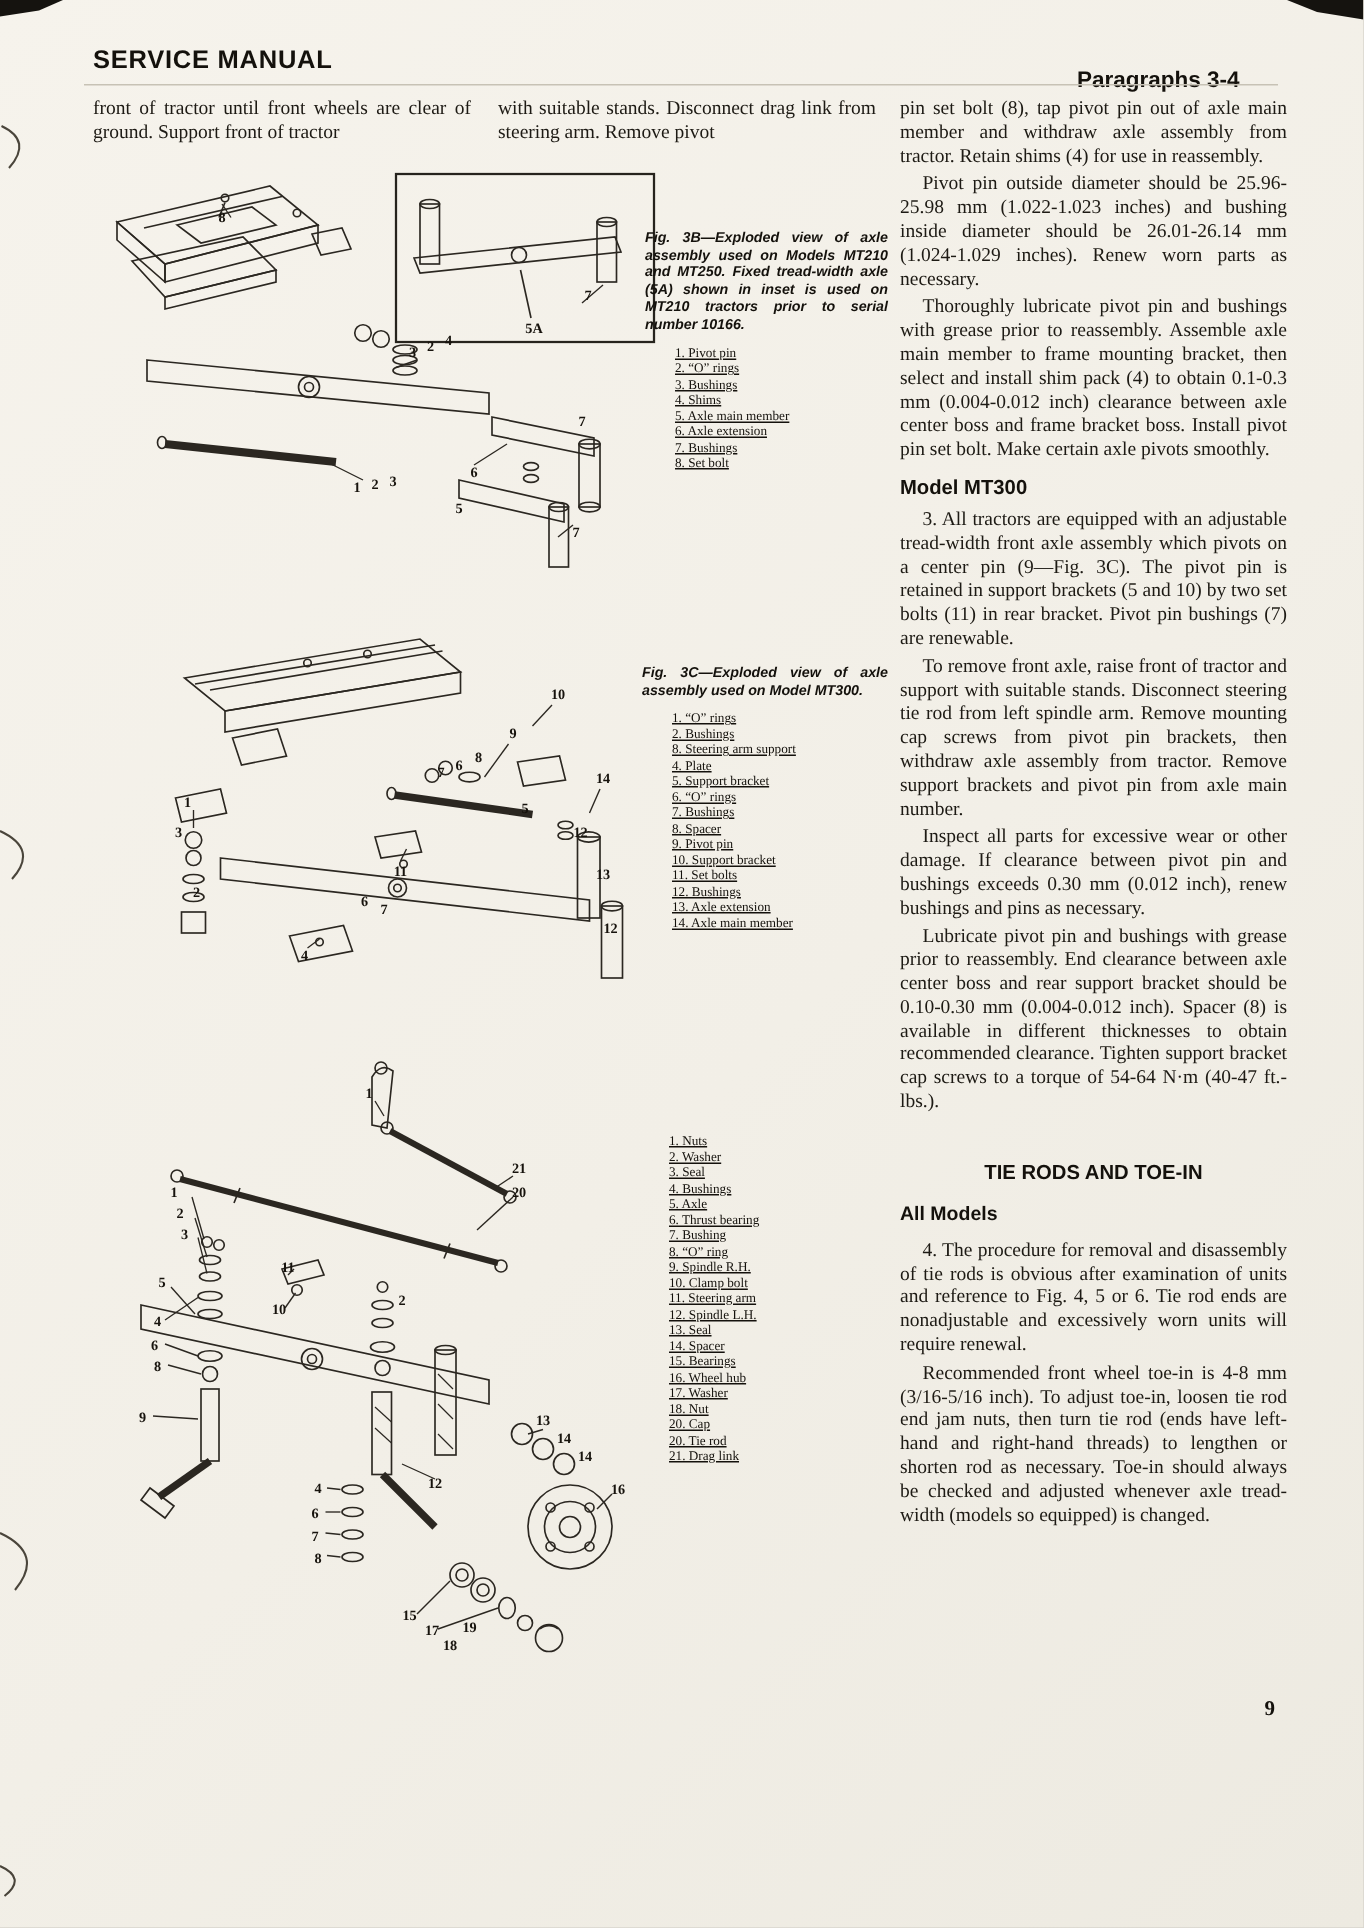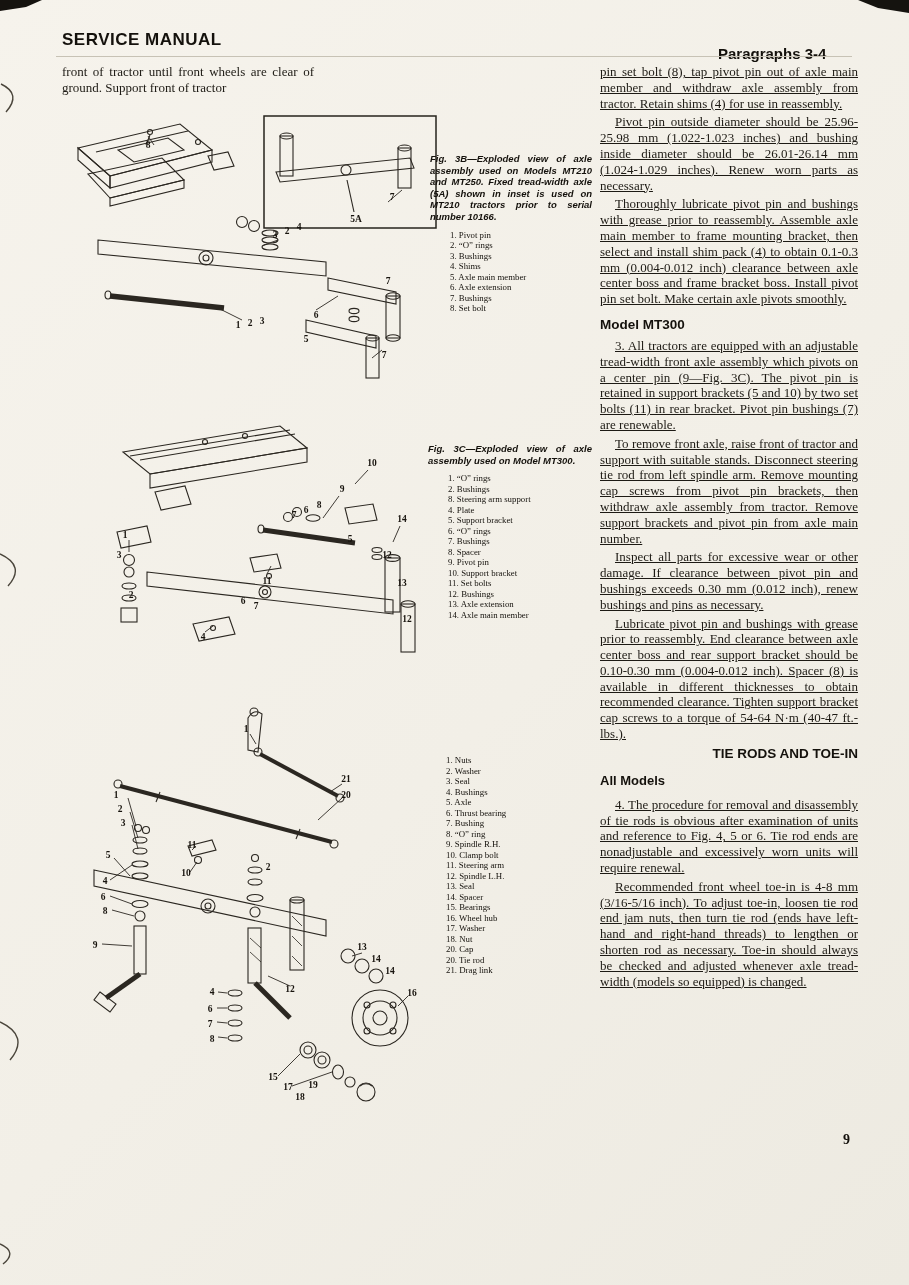--- a/index.html
+++ b/index.html
@@ -8,28 +8,28 @@
     background:linear-gradient(135deg,#f6f3ec 0%,#f2efe7 55%,#edeae1 100%);
     font-family:"Liberation Serif",serif;color:#1d1a14;
   }
   .artifacts{position:absolute;left:0;top:0;pointer-events:none;}
   .hdr-left{position:absolute;left:62px;top:30px;font:bold 17px "Liberation Sans",sans-serif;letter-spacing:.5px;color:#14110c;}
   .hdr-right{position:absolute;left:718px;top:45px;font:bold 15px "Liberation Sans",sans-serif;color:#14110c;}
   .hdr-rule{position:absolute;left:56px;top:56px;width:796px;height:1px;background:#c7c2b5;}
   .intro{position:absolute;top:64px;width:252px;font-size:13px;line-height:15.8px;text-align:justify;margin:0;}
   .c1{left:62px;} .c2{left:332px;}
   .rcol{position:absolute;left:600px;top:64px;width:258px;font-size:13px;line-height:15.8px;text-align:justify;}
-  .rcol p{margin:0 0 3px 0;text-indent:15px;text-decoration:underline;}
+  .rcol p{margin:0 0 3px 0;text-indent:15px;}
   .rcol p.noindent{text-indent:0;}
   .rcol h3{font:bold 13.5px "Liberation Sans",sans-serif;margin:10px 0 6px 0;color:#14110c;}
-  .rcol h3.center{text-align:right;margin:4px 0 12px 0;}
+  .rcol h3.center{text-align:center;margin:32px 0 12px 0;}
   .rcol h4{font:bold 13px "Liberation Sans",sans-serif;margin:0 0 9px 0;color:#14110c;}
   .cap{position:absolute;color:#14110c;}
   .cap .ctext{font:bold italic 9.5px "Liberation Sans",sans-serif;line-height:11.6px;text-align:justify;margin:0;}
-  .parts{margin:7px 0 0 20px;font-size:8.8px;line-height:10.5px;font-family:"Liberation Serif",serif;}
+  .parts{margin:7px 0 0 20px;font-size:8.8px;line-height:10.5px;font-family:"Liberation Serif",serif;text-decoration:underline;}
   .cap3b{left:430px;top:153px;width:162px;}
   .cap3c{left:428px;top:443px;width:164px;}
   .cap4{left:426px;top:748px;width:170px;}
   .fig{position:absolute;}
   .fig3b{left:58px;top:112px;}
   .fig3c{left:55px;top:412px;}
   .fig4{left:50px;top:688px;}
   .callouts text{font:bold 9.5px "Liberation Serif",serif;fill:#17130d;stroke:none;text-anchor:middle;}
   .pagenum{position:absolute;left:843px;top:1132px;font:bold 14px "Liberation Serif",serif;color:#14110c;}
 </style>
@@ -47,20 +47,21 @@
       <path d="M0,1022 Q30,1036 10,1060"></path>
       <path d="M0,1244 Q18,1252 3,1264"></path>
     </g>
   </svg>
 
   <div class="hdr-left">SERVICE MANUAL</div>
   <div class="hdr-right">Paragraphs 3-4</div>
   <div class="hdr-rule"></div>
 
   <p class="intro c1">front of tractor until front wheels are clear of ground. Support front of tractor</p>
+  <p class="intro c2">with suitable stands. Disconnect drag link from steering arm. Remove pivot</p>
 
   <svg class="fig fig3b" width="382" height="268" viewBox="0 0 382 268">
     <g stroke="#2b2721" fill="none" stroke-width="1.1">
       <polygon points="20,36 122,12 154,38 52,64"></polygon>
       <polygon points="52,64 154,38 154,50 52,76"></polygon>
       <polygon points="20,36 52,64 52,76 20,48"></polygon>
       <line x1="38" y1="40" x2="130" y2="19"></line>
       <polygon points="60,38 110,26 126,38 76,50"></polygon>
       <polygon points="30,62 104,46 126,68 52,86"></polygon>
       <polygon points="52,86 126,68 126,76 52,94"></polygon>

